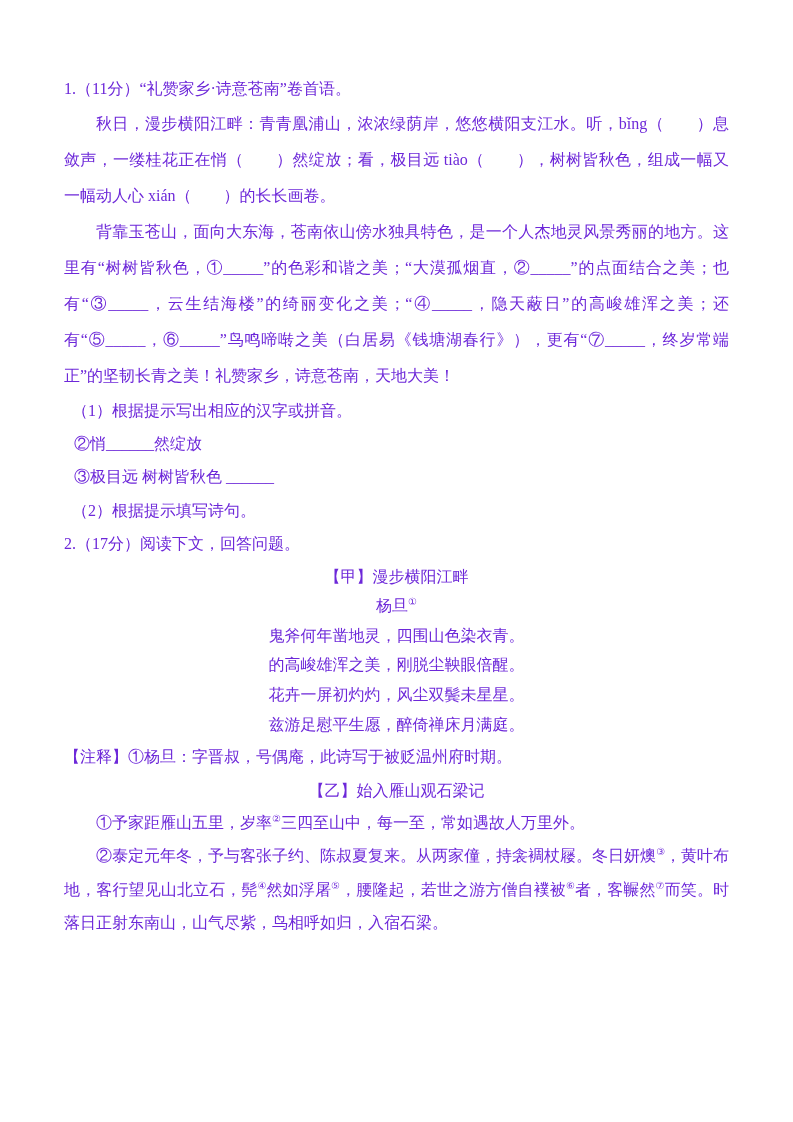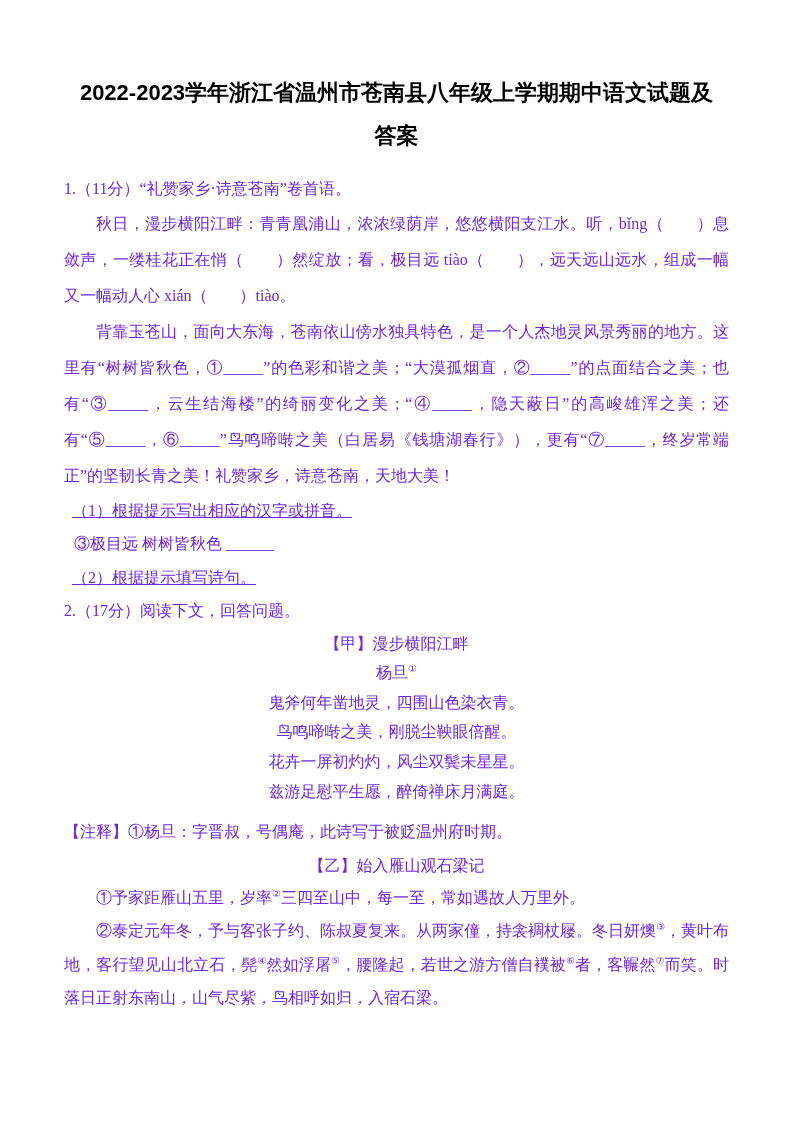--- a/index.html
+++ b/index.html
@@ -29,58 +29,58 @@
   }
   .section-heading {
     font-family: "Liberation Sans", "DejaVu Sans", sans-serif;
     font-weight: 700;
     font-size: 16px;
     line-height: 1.9;
   }
   p { font-size: 16px; line-height: 2.25; color: #6d28d9; }
   .stem { line-height: 2.15; }
   .para { text-indent: 2em; text-align: justify; }
-  .subpart { padding-left: 8px; line-height: 2.1; text-decoration: underline; }
+  .subpart { padding-left: 8px; line-height: 2.1; }
   .blank-line { padding-left: 10px; line-height: 2.05; }
   .center { text-align: center; }
   .poem p { line-height: 1.85; }
   .poem-title { line-height: 1.95; }
-  .note { line-height: 2.15; margin-top: 9px; }
+  .note { line-height: 2.15; margin-top: 1px; }
   .yi-para { line-height: 2.1; }
   sup { font-size: 0.62em; vertical-align: super; }
 </style>
 </head>
 <body>
 
 <div class="page">
 
-  <h1 class="doc-title">2022-2023学年浙江省温州市苍南县八年级上学期期中语文试题及答案</h1>
 
 
   <p class="stem">1.（11分）“礼赞家乡·诗意苍南”卷首语。</p>
 
-  <p class="para">秋日，漫步横阳江畔：青青凰浦山，浓浓绿荫岸，悠悠横阳支江水。听，bǐng（　　）息敛声，一缕桂花正在悄（　　）然绽放；看，极目远 tiào（　　），远天远山远水，组成一幅又一幅动人心 xián（　　）tiào。</p>
+  <p class="para">秋日，漫步横阳江畔：青青凰浦山，浓浓绿荫岸，悠悠横阳支江水。听，bǐng（　　）息敛声，一缕桂花正在悄（　　）然绽放；看，极目远 tiào（　　），树树皆秋色，组成一幅又一幅动人心 xián（　　）的长长画卷。</p>
 
   <p class="para">背靠玉苍山，面向大东海，苍南依山傍水独具特色，是一个人杰地灵风景秀丽的地方。这里有“树树皆秋色，①_____”的色彩和谐之美；“大漠孤烟直，②_____”的点面结合之美；也有“③_____，云生结海楼”的绮丽变化之美；“④_____，隐天蔽日”的高峻雄浑之美；还有“⑤_____，⑥_____”鸟鸣啼啭之美（白居易《钱塘湖春行》），更有“⑦_____，终岁常端正”的坚韧长青之美！礼赞家乡，诗意苍南，天地大美！</p>
 
   <p class="subpart">（1）根据提示写出相应的汉字或拼音。</p>
 
   <div class="blank-list">
+    <p class="blank-line">②悄______然绽放</p>
     <p class="blank-line">③极目远 树树皆秋色 ______</p>
   </div>
 
   <p class="subpart">（2）根据提示填写诗句。</p>
 
   <p class="stem">2.（17分）阅读下文，回答问题。</p>
 
   <div class="poem center">
     <p class="poem-title">【甲】漫步横阳江畔</p>
     <p class="poem-author">杨旦<sup>①</sup></p>
     <p class="poem-line">鬼斧何年凿地灵，四围山色染衣青。</p>
-    <p class="poem-line">鸟鸣啼啭之美，刚脱尘鞅眼倍醒。</p>
+    <p class="poem-line">的高峻雄浑之美，刚脱尘鞅眼倍醒。</p>
     <p class="poem-line">花卉一屏初灼灼，风尘双鬓未星星。</p>
     <p class="poem-line">兹游足慰平生愿，醉倚禅床月满庭。</p>
   </div>
 
   <p class="note">【注释】①杨旦：字晋叔，号偶庵，此诗写于被贬温州府时期。</p>
 
   <p class="poem-title center">【乙】始入雁山观石梁记</p>
 
   <p class="para yi-para"><span>①</span><span>予家距雁山五里，岁率<sup>②</sup>三四至山中，每一至，常如遇故人万里外。</span></p>
 

